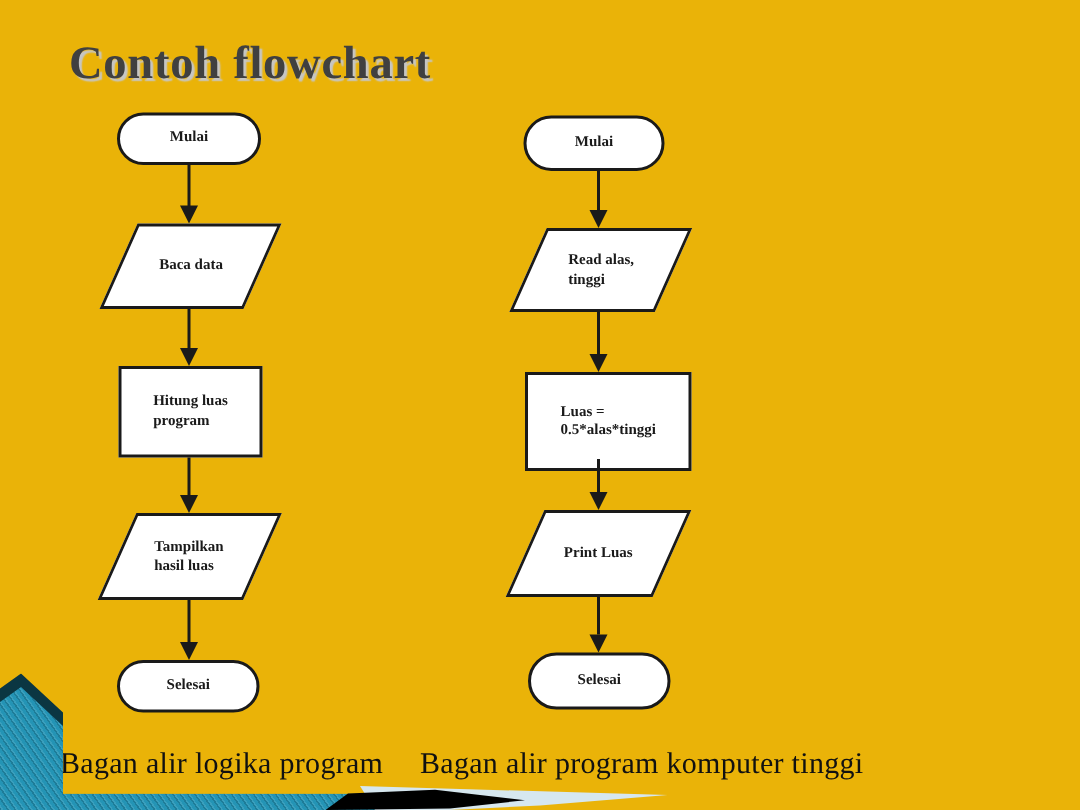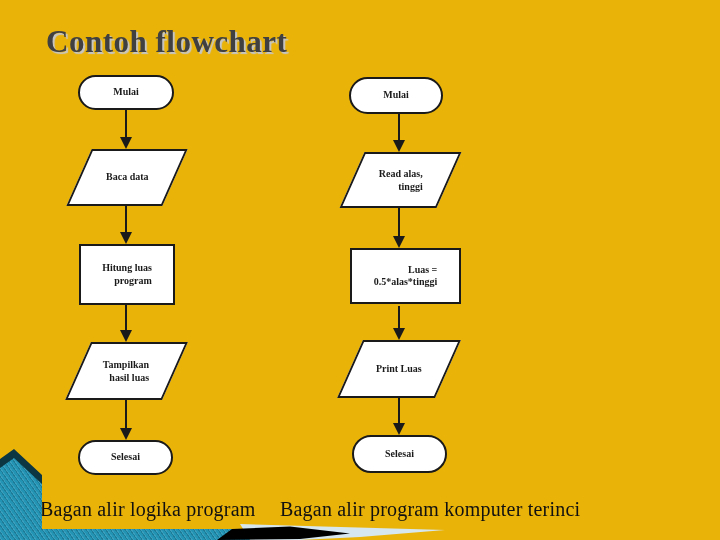--- a/index.html
+++ b/index.html
@@ -23,21 +23,21 @@
     color:var(--title-color);
     text-shadow:2px 2px 1px var(--title-shadow);
   }
   
   .node{
     position:absolute;display:flex;align-items:center;justify-content:center;
     border:2px solid var(--ink);background:#fff;
   }
   .node .lbl{
     font-size:10px;font-weight:bold;line-height:1.25;color:var(--ink);
-    text-align:right;white-space:pre-line;
+    text-align:left;white-space:pre-line;
   }
   .stadium{border-radius:19px}
   .proc{border-radius:0}
   .para{transform:skewX(-24deg)}
   .para .lbl{transform:skewX(24deg)}
   .cline{position:absolute;width:2px;background:var(--ink)}
   .ahead{
     position:absolute;width:0;height:0;
     border-left:6px solid transparent;border-right:6px solid transparent;
     border-top:12px solid var(--ink);
@@ -120,40 +120,40 @@
     <div class="cline" style="left:398px;top:114px;height:26px"></div>
     <div class="ahead" style="left:393px;top:140px"></div>
 
     <div class="node para" style="left:352px;top:152px;width:97px;height:56px">
       <span class="lbl">Read alas,
 tinggi</span>
     </div>
     <div class="cline" style="left:398px;top:208px;height:28px"></div>
     <div class="ahead" style="left:393px;top:236px"></div>
 
-    <div class="node proc" style="left:350px;top:248px;width:111px;height:56px">
+    <div class="node proc" style="left:350px;top:248px;width:111px;height:66px">
       <span class="lbl">Luas =
 0.5*alas*tinggi</span>
     </div>
     <div class="cline" style="left:398px;top:306px;height:22px"></div>
     <div class="ahead" style="left:393px;top:328px"></div>
 
     <div class="node para" style="left:350px;top:340px;width:98px;height:58px">
       <span class="lbl">Print Luas</span>
     </div>
     <div class="cline" style="left:398px;top:398px;height:25px"></div>
     <div class="ahead" style="left:393px;top:423px"></div>
 
     <div class="node stadium" style="left:352px;top:435px;width:95px;height:38px">
       <span class="lbl">Selesai</span>
     </div>
   </div>
 
   <div class="caption" style="left:40px">Bagan alir logika program</div>
-  <div class="caption" style="left:280px">Bagan alir program komputer terinci</div>
+  <div class="caption" style="left:280px">Bagan alir program komputer tinggi</div>
 
   <div class="wedge">
     <div class="wedge-teal stripes"></div>
     <div class="wedge-dark"></div>
   </div>
   <div class="bottom-bar stripes"></div>
   <div class="swoosh-light"></div>
   <div class="swoosh-black"></div>
 
 </div>

